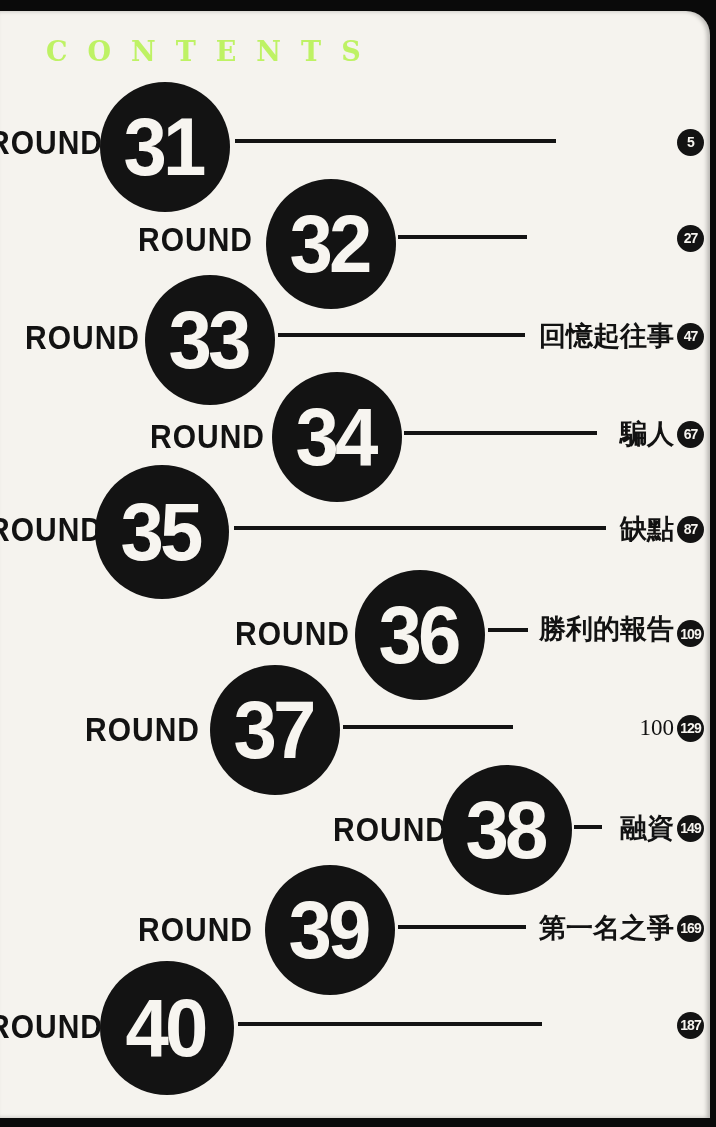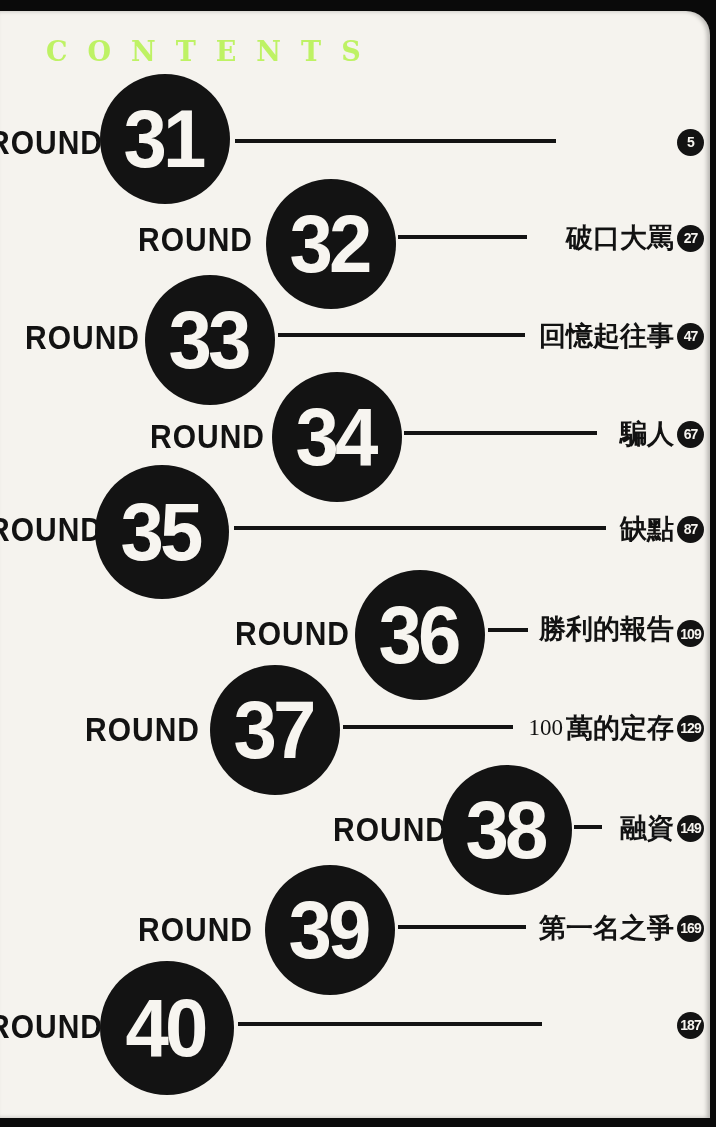--- a/index.html
+++ b/index.html
@@ -97,39 +97,38 @@
 </head>
 <body>
 
 <div class="canvas">
   <div class="paper"></div>
 
   <div class="contents-title">CONTENTS</div>
 
   <div>
     <span class="round" style="left:-12px; top:126px;">ROUND</span>
-    <div class="circle" style="left:100px; top:74px;">
+    <div class="circle" style="left:100px; top:82px;">
       <span class="num">31</span>
     </div>
     <div class="line" style="left:235px; top:139px; width:321px;"></div>
     <div class="title" style="top:126px;">
 
       <span class="badge">5</span>
     </div>
   </div>
 
   <div>
     <span class="round" style="left:138px; top:223px;">ROUND</span>
     <div class="circle" style="left:266px; top:179px;">
       <span class="num">32</span>
     </div>
     <div class="line" style="left:398px; top:235px; width:129px;"></div>
     <div class="title" style="top:222px;">
 
-      <span>破口大罵</span>
       <span class="badge">27</span>
     </div>
   </div>
 
   <div>
     <span class="round" style="left:25px; top:321px;">ROUND</span>
     <div class="circle" style="left:145px; top:275px;">
       <span class="num">33</span>
     </div>
     <div class="line" style="left:278px; top:333px; width:247px;"></div>
@@ -180,21 +179,20 @@
   </div>
 
   <div>
     <span class="round" style="left:85px; top:713px;">ROUND</span>
     <div class="circle" style="left:210px; top:665px;">
       <span class="num">37</span>
     </div>
     <div class="line" style="left:343px; top:725px; width:170px;"></div>
     <div class="title" style="top:712px;">
       <span class="prefix">100</span>
-      <span>萬的定存</span>
       <span class="badge">129</span>
     </div>
   </div>
 
   <div>
     <span class="round" style="left:333px; top:813px;">ROUND</span>
     <div class="circle" style="left:442px; top:765px;">
       <span class="num">38</span>
     </div>
     <div class="line" style="left:574px; top:825px; width:28px;"></div>

